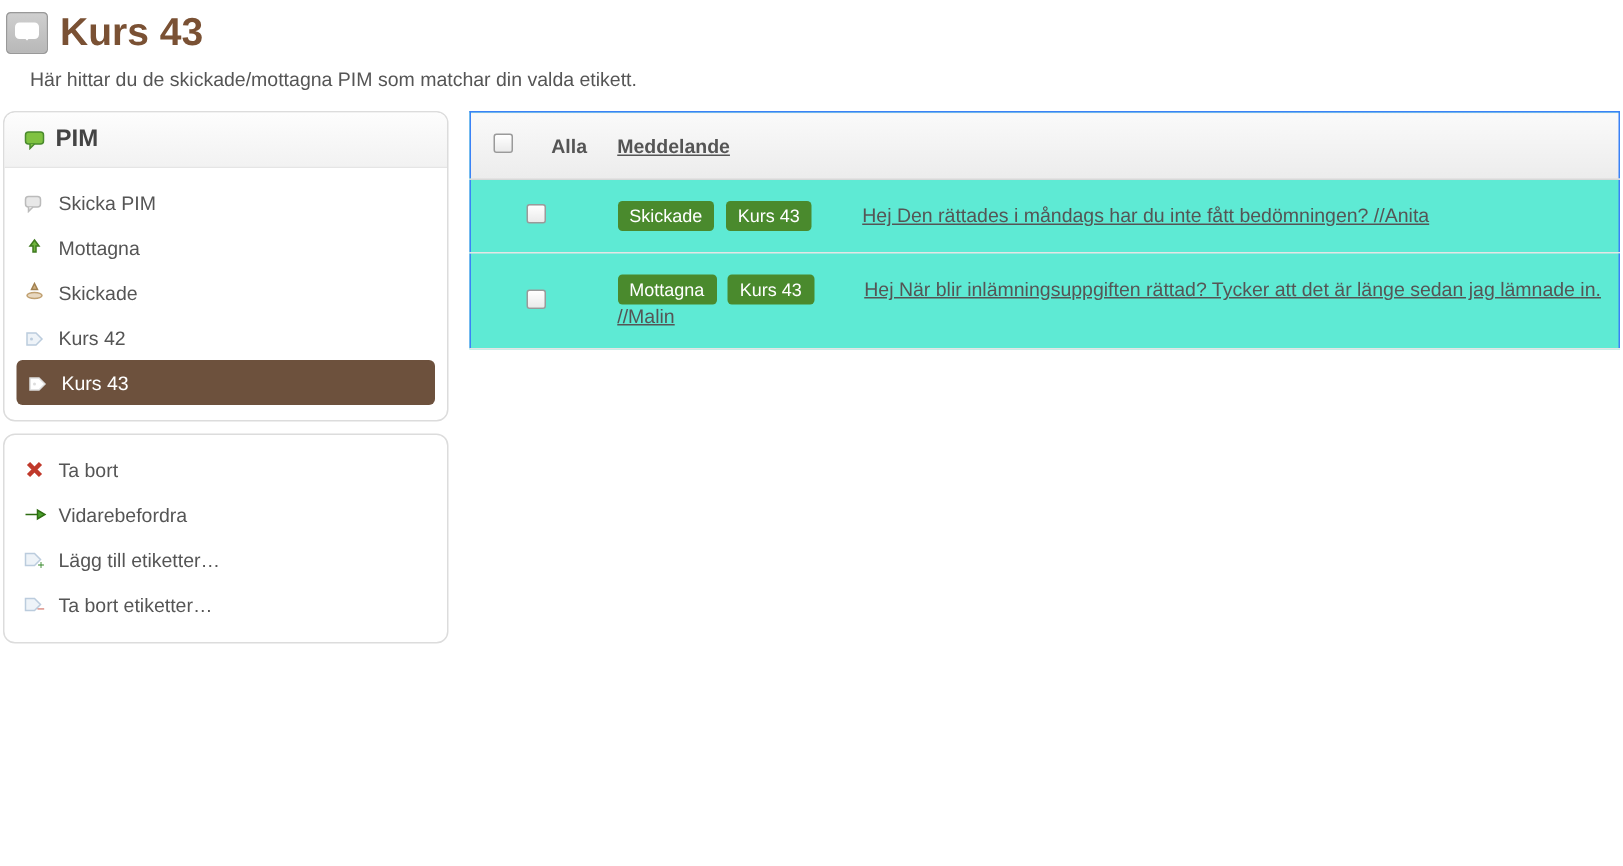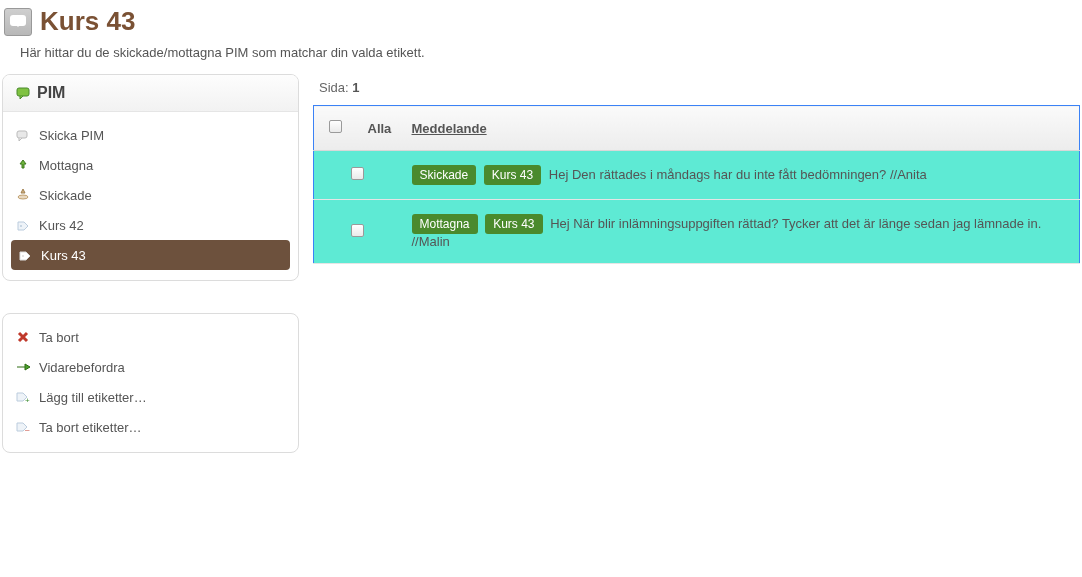--- a/index.html
+++ b/index.html
@@ -52,21 +52,21 @@
     gap: 14px;
     padding: 0 2px;
   }
   .sidebar { width: 297px; flex: 0 0 297px; }
   .main { flex: 1; min-width: 0; }
 
   .panel {
     background: #fff;
     border: 1px solid #dcdcdc;
     border-radius: 8px;
-    margin-bottom: 32px;
+    margin-bottom: 8px;
     overflow: hidden;
   }
   .panel-header {
     background: linear-gradient(#fdfdfd,#f2f2f2);
     padding: 9px 12px;
     font-size: 16px;
     font-weight: bold;
     color: #444;
     border-bottom: 1px solid #e5e5e5;
     display: flex;
@@ -139,21 +139,23 @@
     display: inline-block;
     background: #4a8a2d;
     color: #fff;
     padding: 3px 8px;
     border-radius: 3px;
     font-size: 12px;
     margin-right: 4px;
   }
   .msglink {
     color: #555;
+    text-decoration: underline;
     cursor: pointer;
+    margin-left: 26px;
   }
 
   
   svg { display: block; }
 </style>
 </head>
 <body>
 
 <div class="page-header">
   <div class="header-icon"></div>
@@ -258,24 +260,20 @@
               </svg>
           </span>
           <span>Ta bort etiketter…</span>
         </div>
       </div>
     </div>
 
   </div>
 
   <div class="main">
-    <div class="page-line">
-      <span>Sida:</span>
-      <b>1</b>
-    </div>
 
     <table class="msg">
       <thead>
         <tr>
           <th class="chk">
             <span class="fake-chk"></span>
           </th>
           <th class="alla">
             <span>Alla</span>
           </th>

